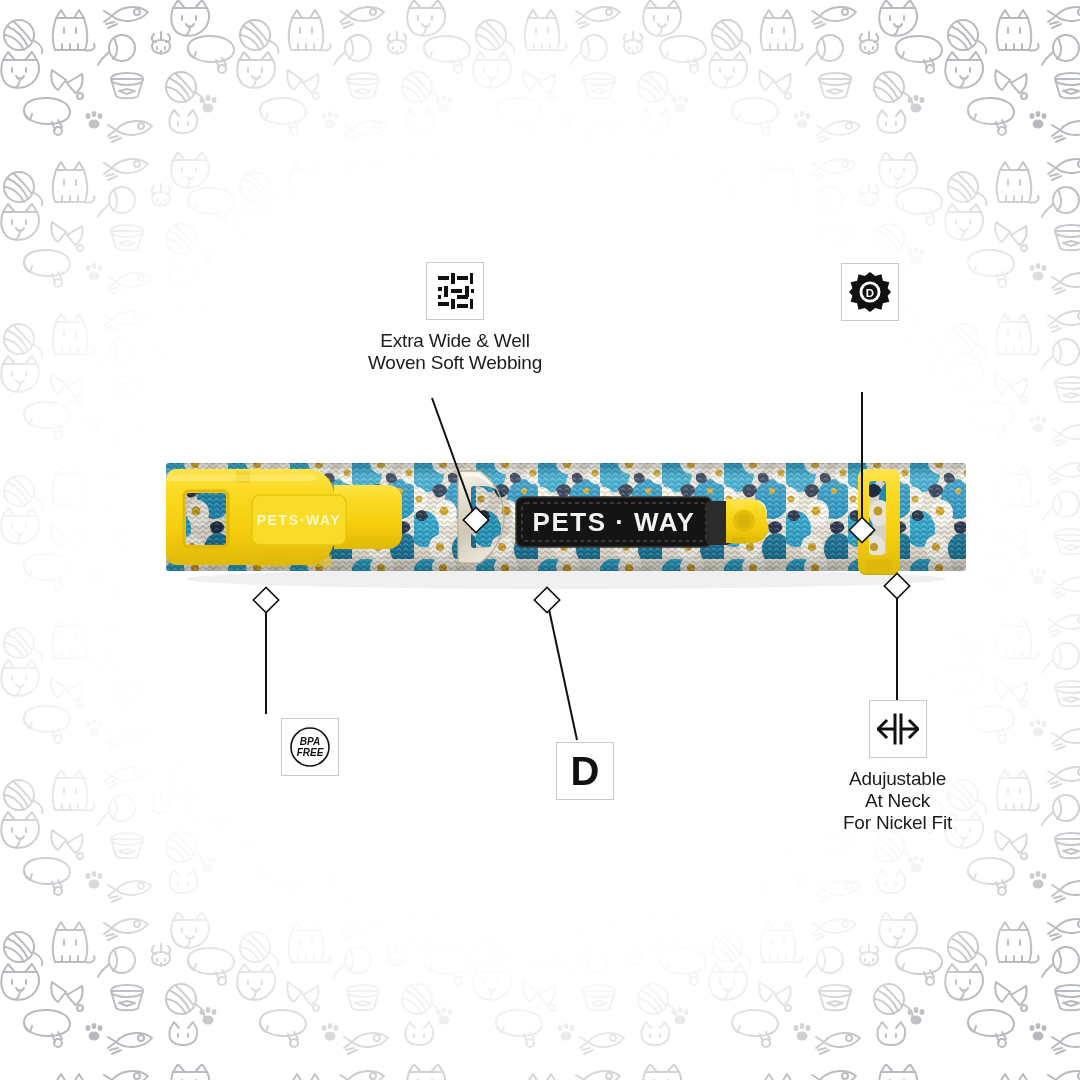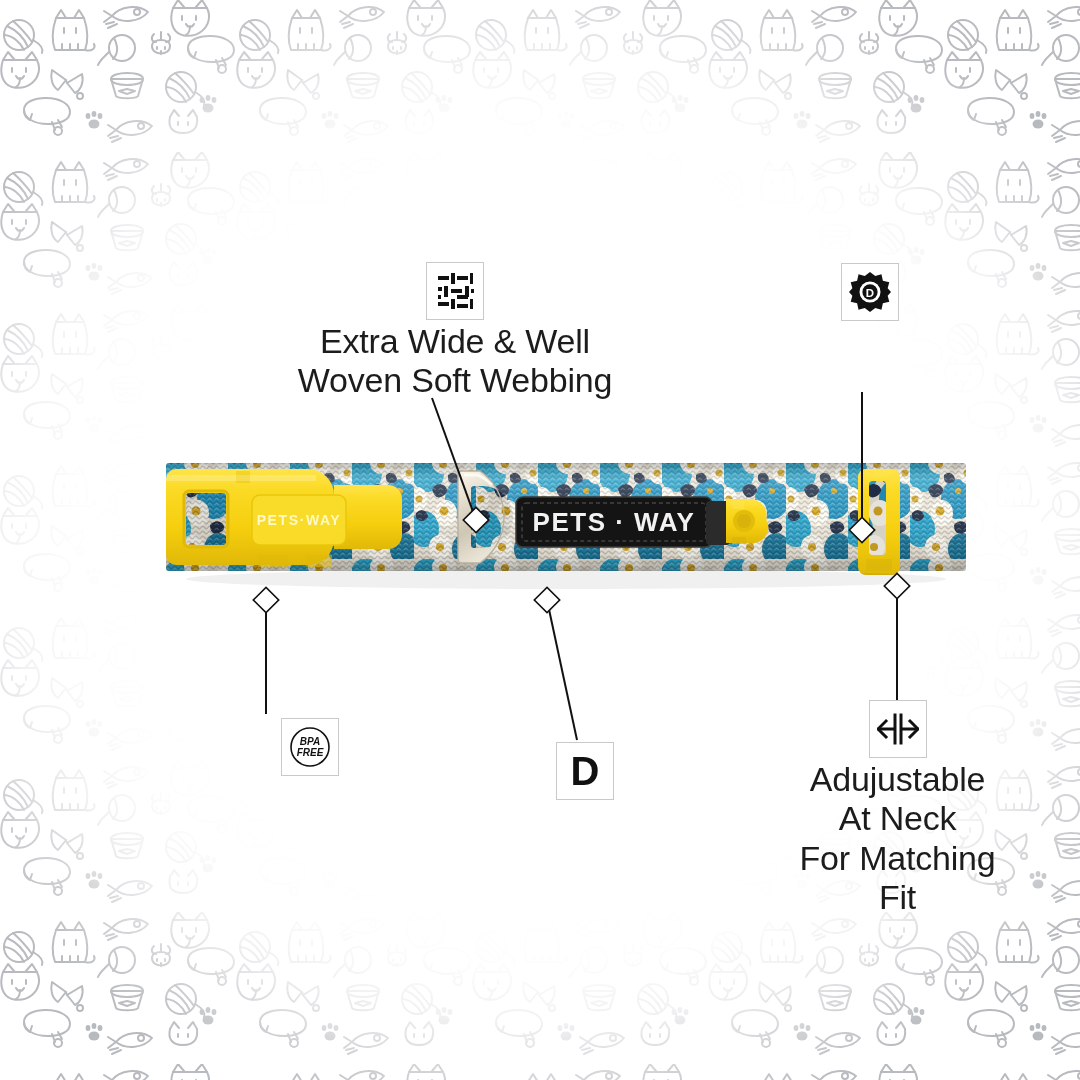--- a/index.html
+++ b/index.html
@@ -30,22 +30,22 @@
 
   #content{position:absolute;inset:0;z-index:3;}
 
   
   .callout{position:absolute;display:flex;flex-direction:column;align-items:center;}
   .icon-box{
     width:58px;height:58px;border:1px solid #c9c9c9;background:#fff;
     display:flex;align-items:center;justify-content:center;box-sizing:border-box;
   }
   .callout-text{
-    margin-top:2px;text-align:center;color:#1c1c1c;
-    font-size:34px;line-height:1.16;font-weight:400;letter-spacing:-0.2px;
+    margin-top:10px;text-align:center;color:#1c1c1c;
+    font-size:19px;line-height:1.16;font-weight:400;letter-spacing:-0.2px;
     white-space:pre-line;
   }
 
   #c-webbing{left:285px;top:262px;width:340px;}
   #c-idring{left:745px;top:263px;width:250px;}
   #c-bpa{left:160px;top:718px;width:300px;font-style:italic;}
   #c-dring{left:420px;top:742px;width:330px;}
   #c-adjust{left:790px;top:700px;width:215px;}
 
   
@@ -382,17 +382,17 @@
             <line x1="24" y1="3" x2="24" y2="31"></line>
             <line x1="16" y1="17" x2="2" y2="17"></line>
             <polyline points="9,9 1,17 9,25"></polyline>
             <line x1="26" y1="17" x2="40" y2="17"></line>
             <polyline points="33,9 41,17 33,25"></polyline>
           </g>
         </svg>
       </div>
       <div class="callout-text">Adujustable
 At Neck
-For Matching Fit</div>
+For Nickel Fit</div>
     </div>
 
   </div>
 </div>
 
 </body></html>

